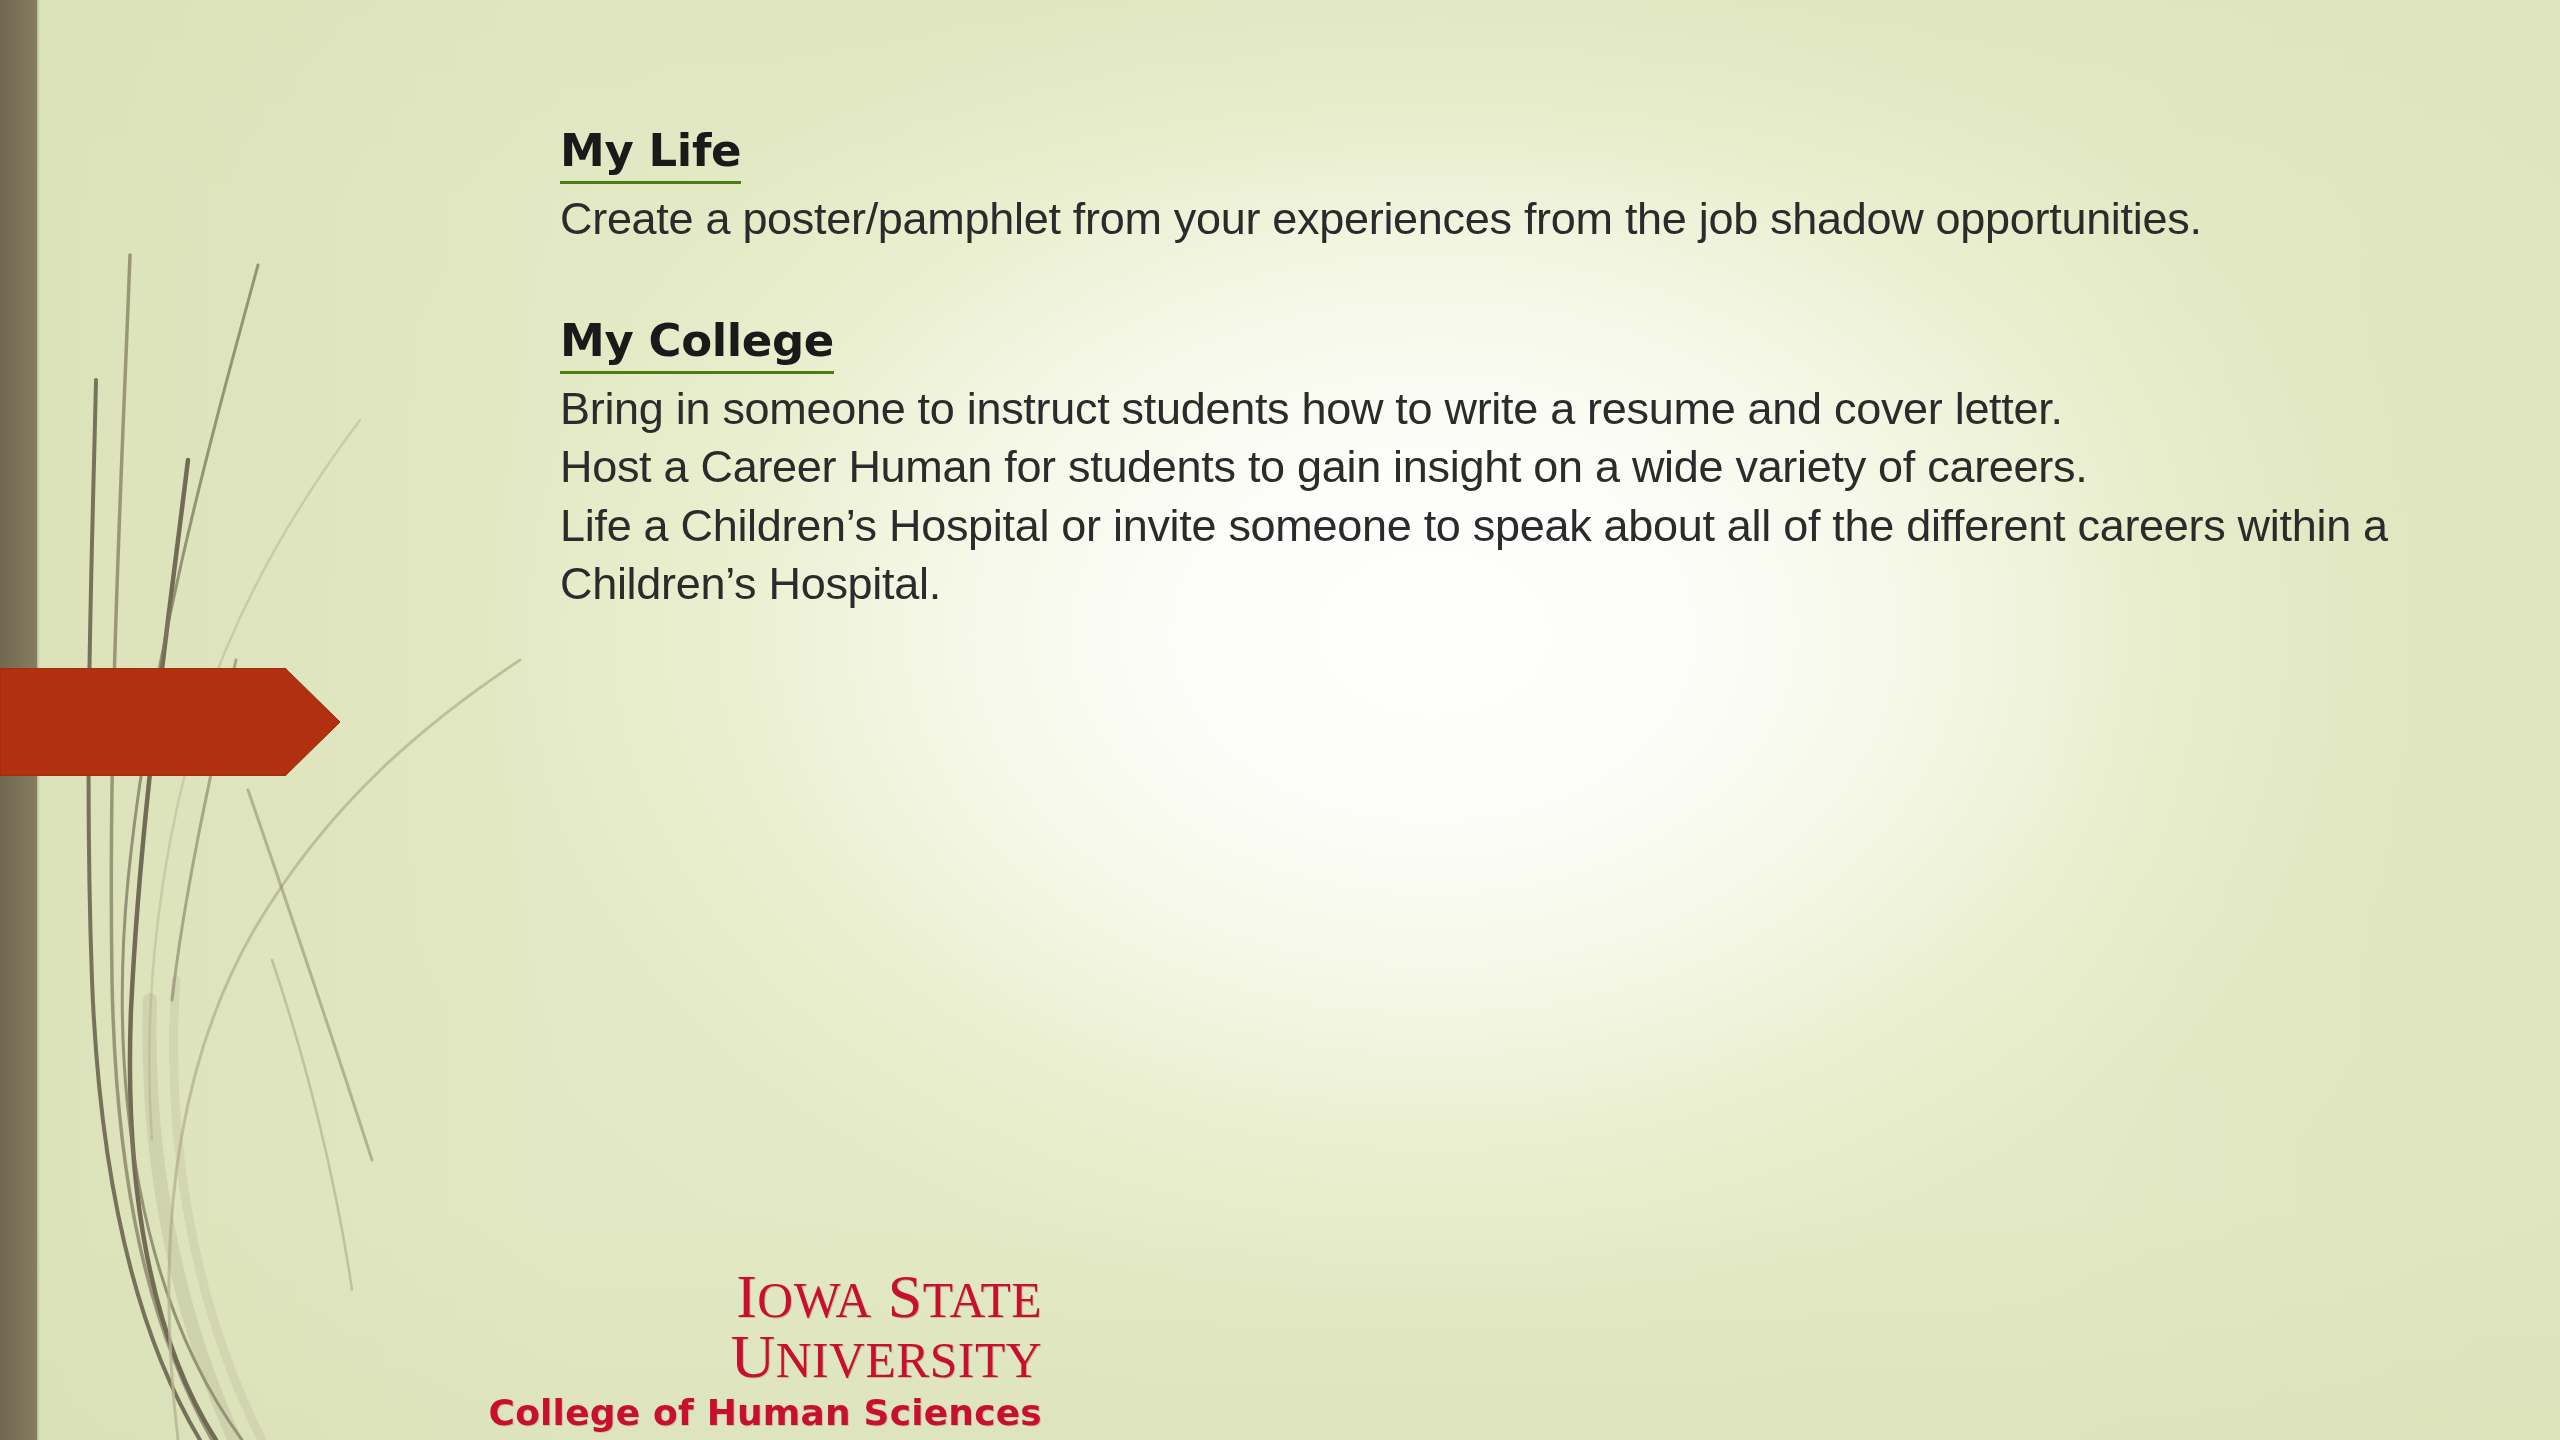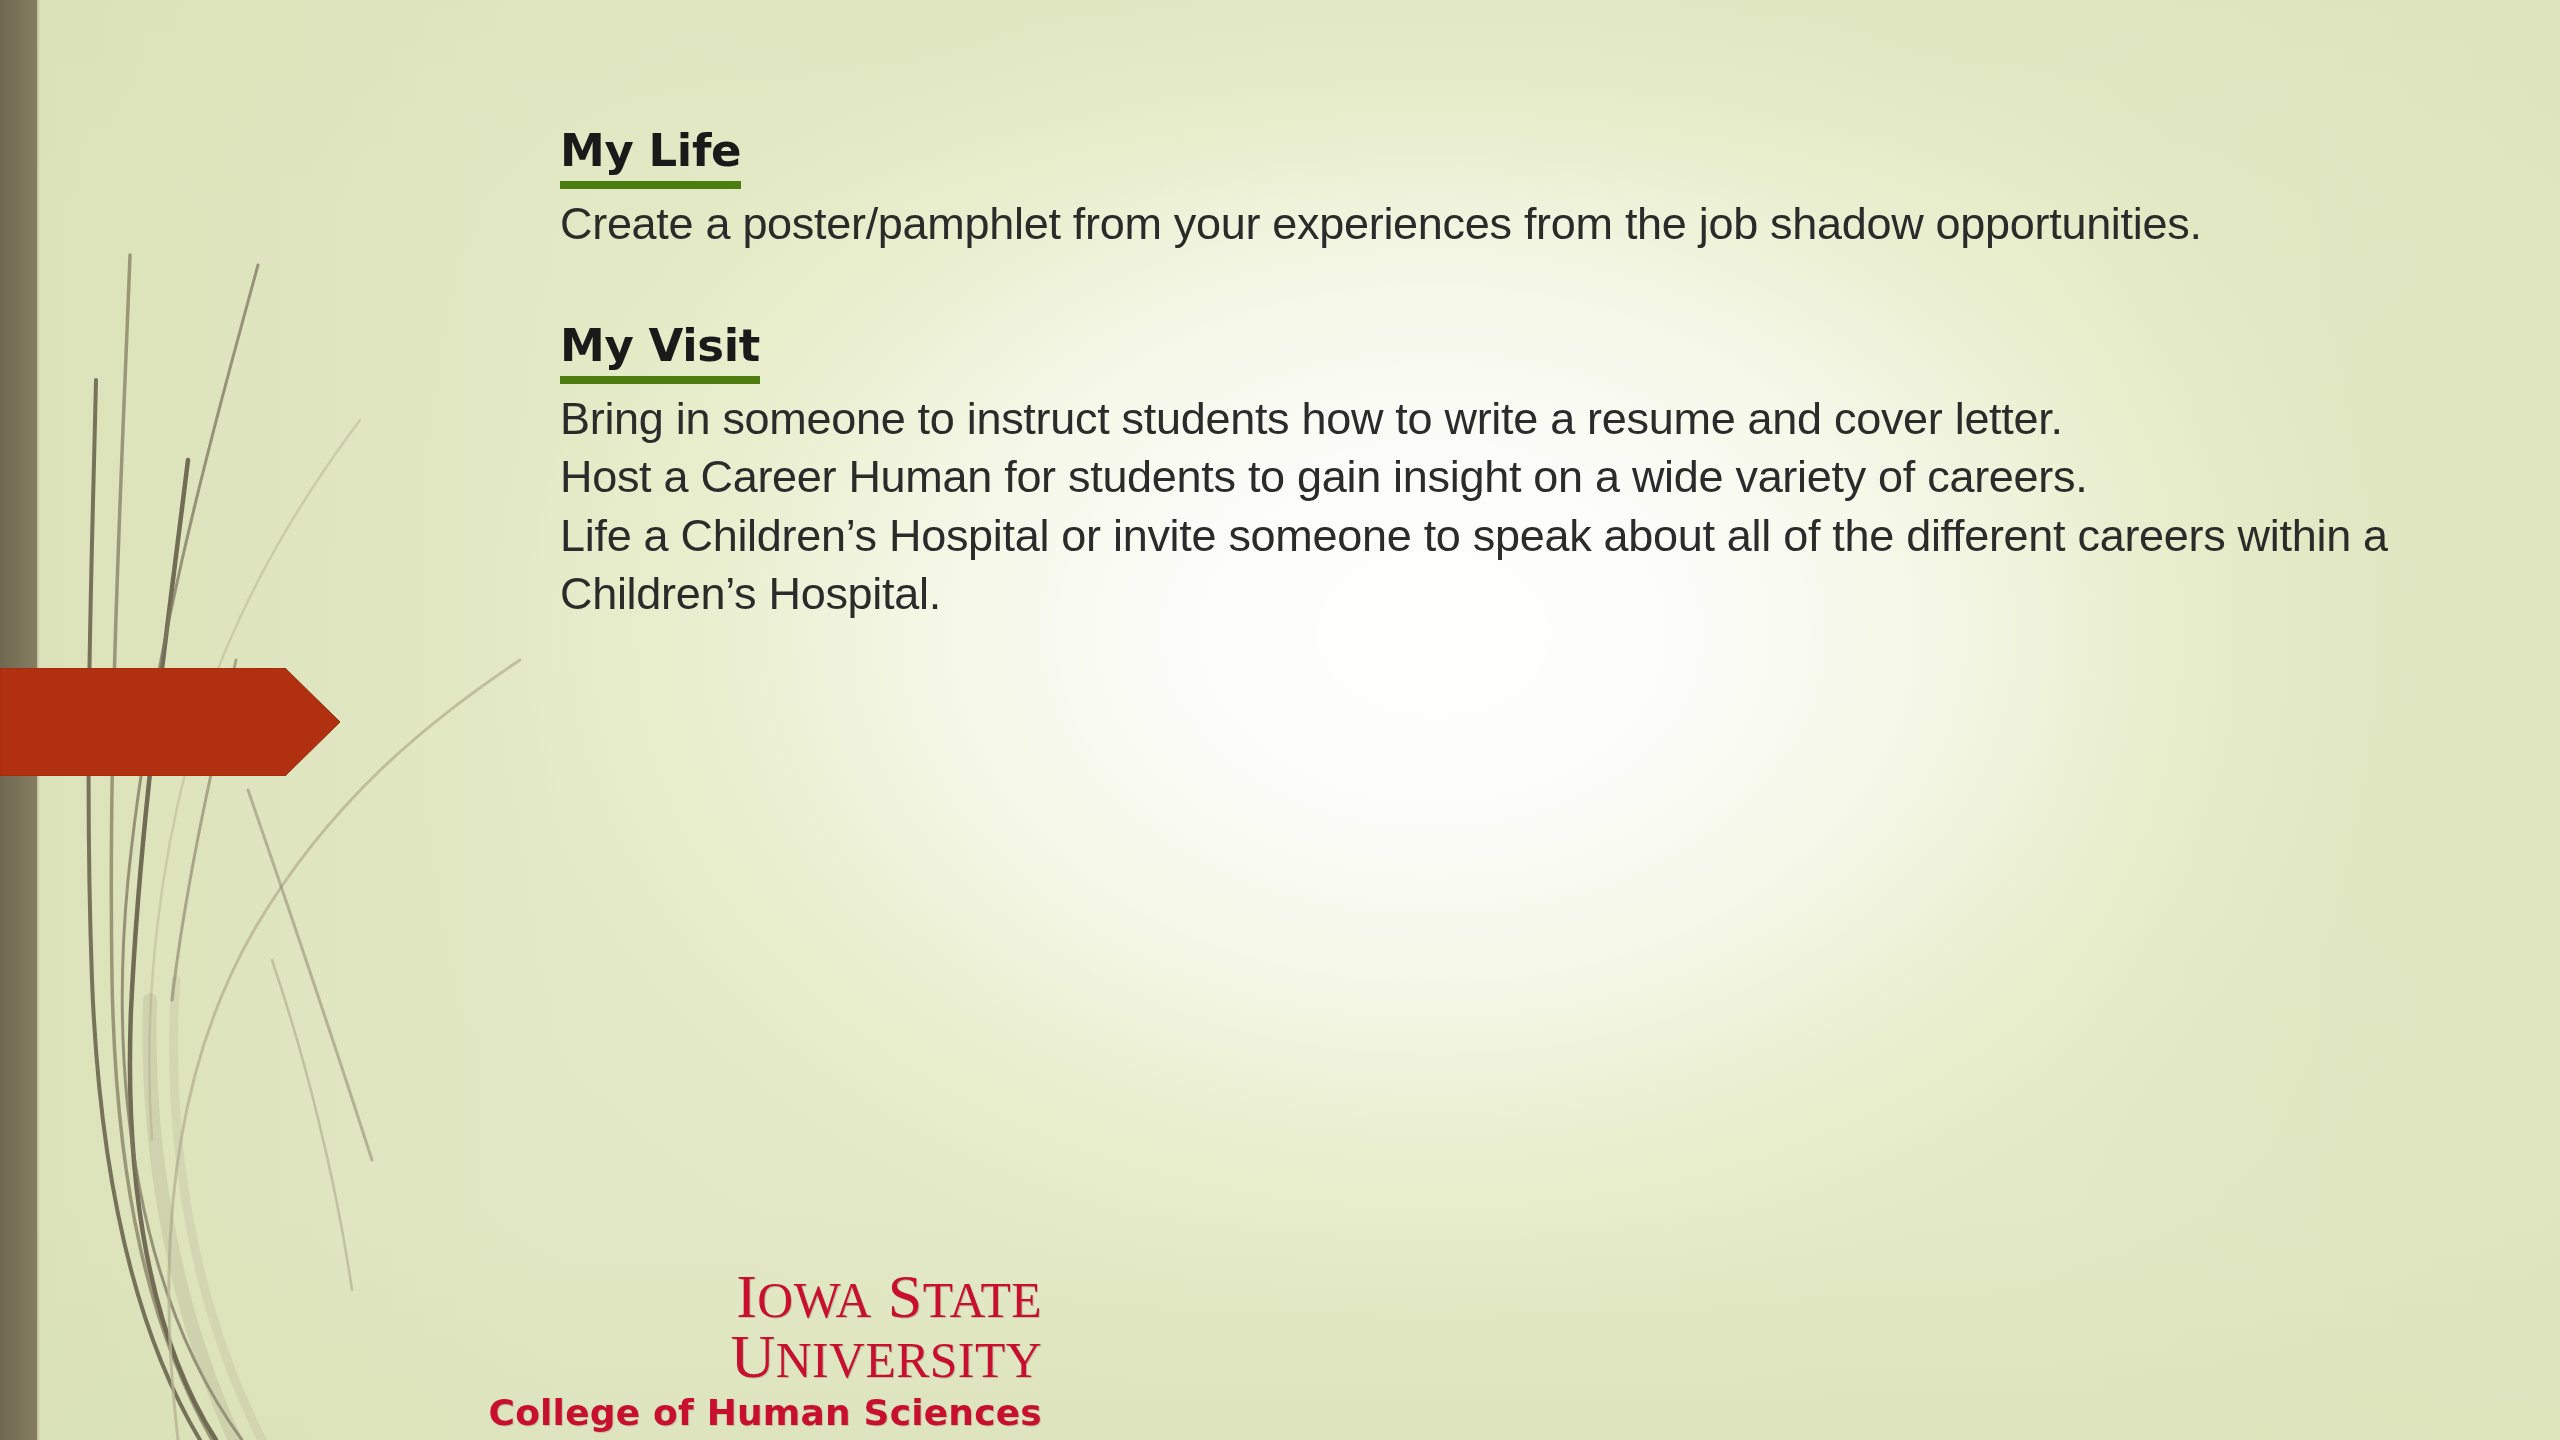--- a/index.html
+++ b/index.html
@@ -95,21 +95,21 @@
   .section + .section { margin-top: 64px; }
 
   .heading {
     font-family: "DejaVu Sans", sans-serif;
     font-weight: bold;
     font-size: 45px;
     line-height: 1.28;
     color: #1a1a1a;
     letter-spacing: -0.4px;
     display: inline-block;
-    border-bottom: 8px solid #4d7c0f;
+    border-bottom: 3px solid #4d7c0f;
     padding-bottom: 1px;
     margin-bottom: 6px;
   }
   .line {
     font-family: "Liberation Sans", sans-serif;
     font-size: 45px;
     line-height: 1.30;
     color: #2b2b2b;
     letter-spacing: -0.3px;
     font-weight: 400;
@@ -194,21 +194,21 @@
   </svg>
 
   <div class="content">
 
     <div class="section">
       <div class="heading">My Life</div>
       <p class="line para">Create a poster/pamphlet from your experiences from the job shadow opportunities.</p>
     </div>
 
     <div class="section">
-      <div class="heading">My Visit</div>
+      <div class="heading">My College</div>
       <p class="line para">Bring in someone to instruct students how to write a resume and cover letter.</p>
       <p class="line para">Host a Career Human for students to gain insight on a wide variety of careers.</p>
       <p class="line para">Life a Children’s Hospital or invite someone to speak about all of the different careers within a Children’s Hospital.</p>
     </div>
 
   </div>
 
   <div class="logo">
     <div class="logo-line1"><span class="logo-cap">I</span><span class="logo-sm">OWA</span>&nbsp;<span class="logo-cap">S</span><span class="logo-sm">TATE</span></div>
     <div class="logo-line2"><span class="logo-cap">U</span><span class="logo-sm">NIVERSITY</span></div>

